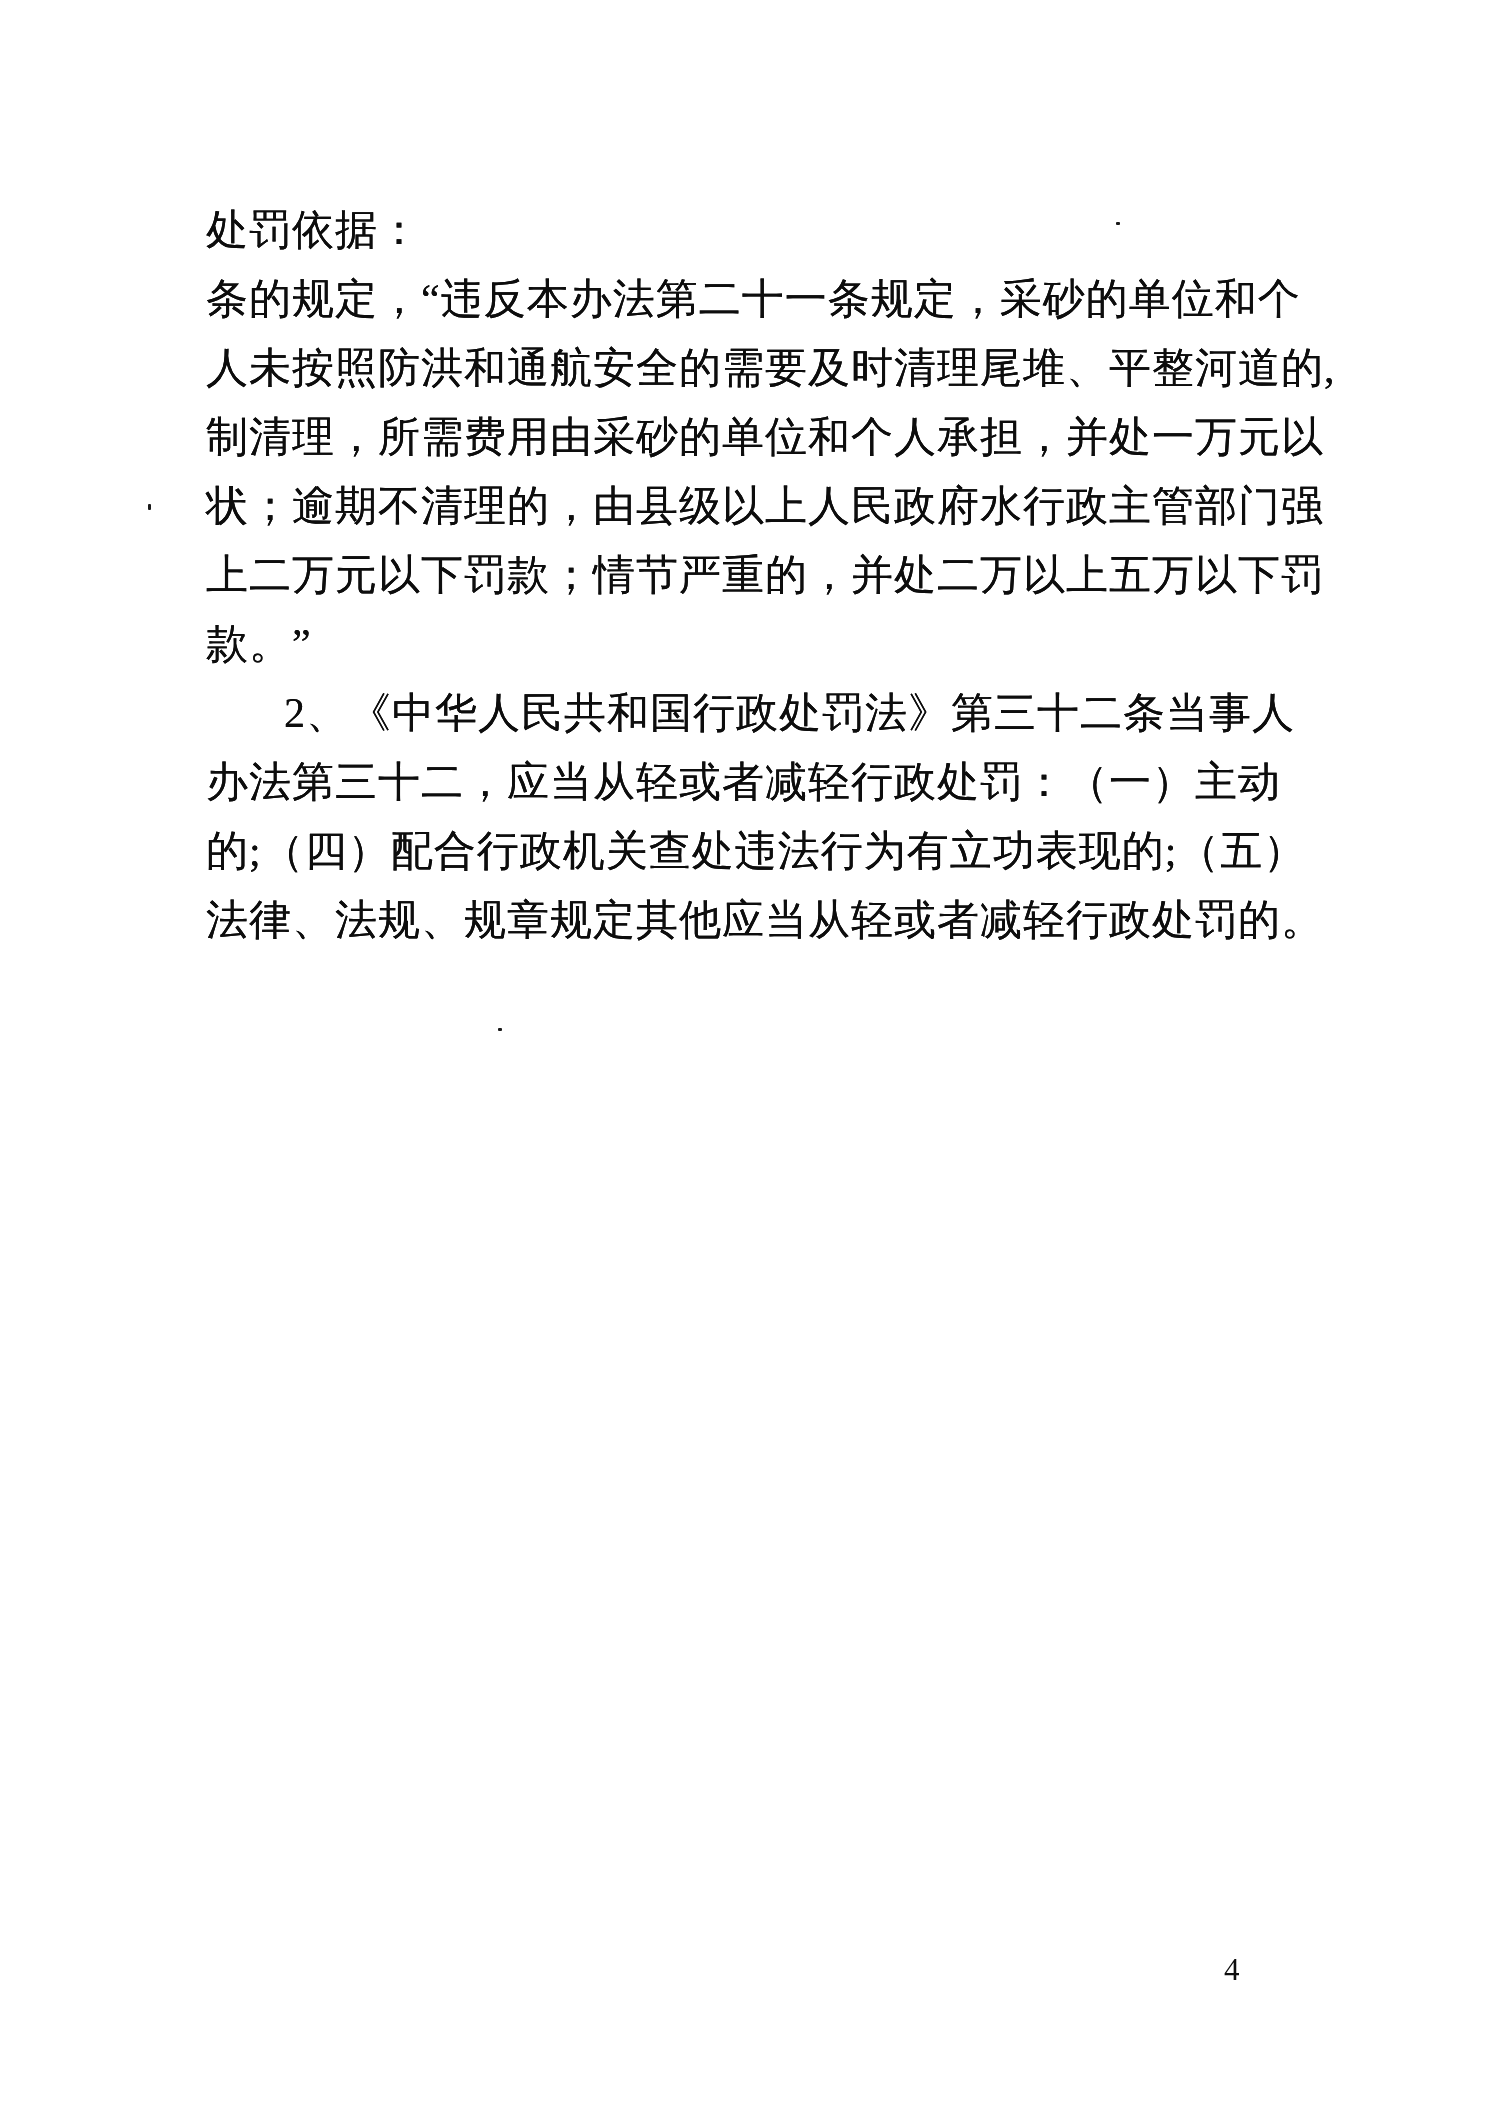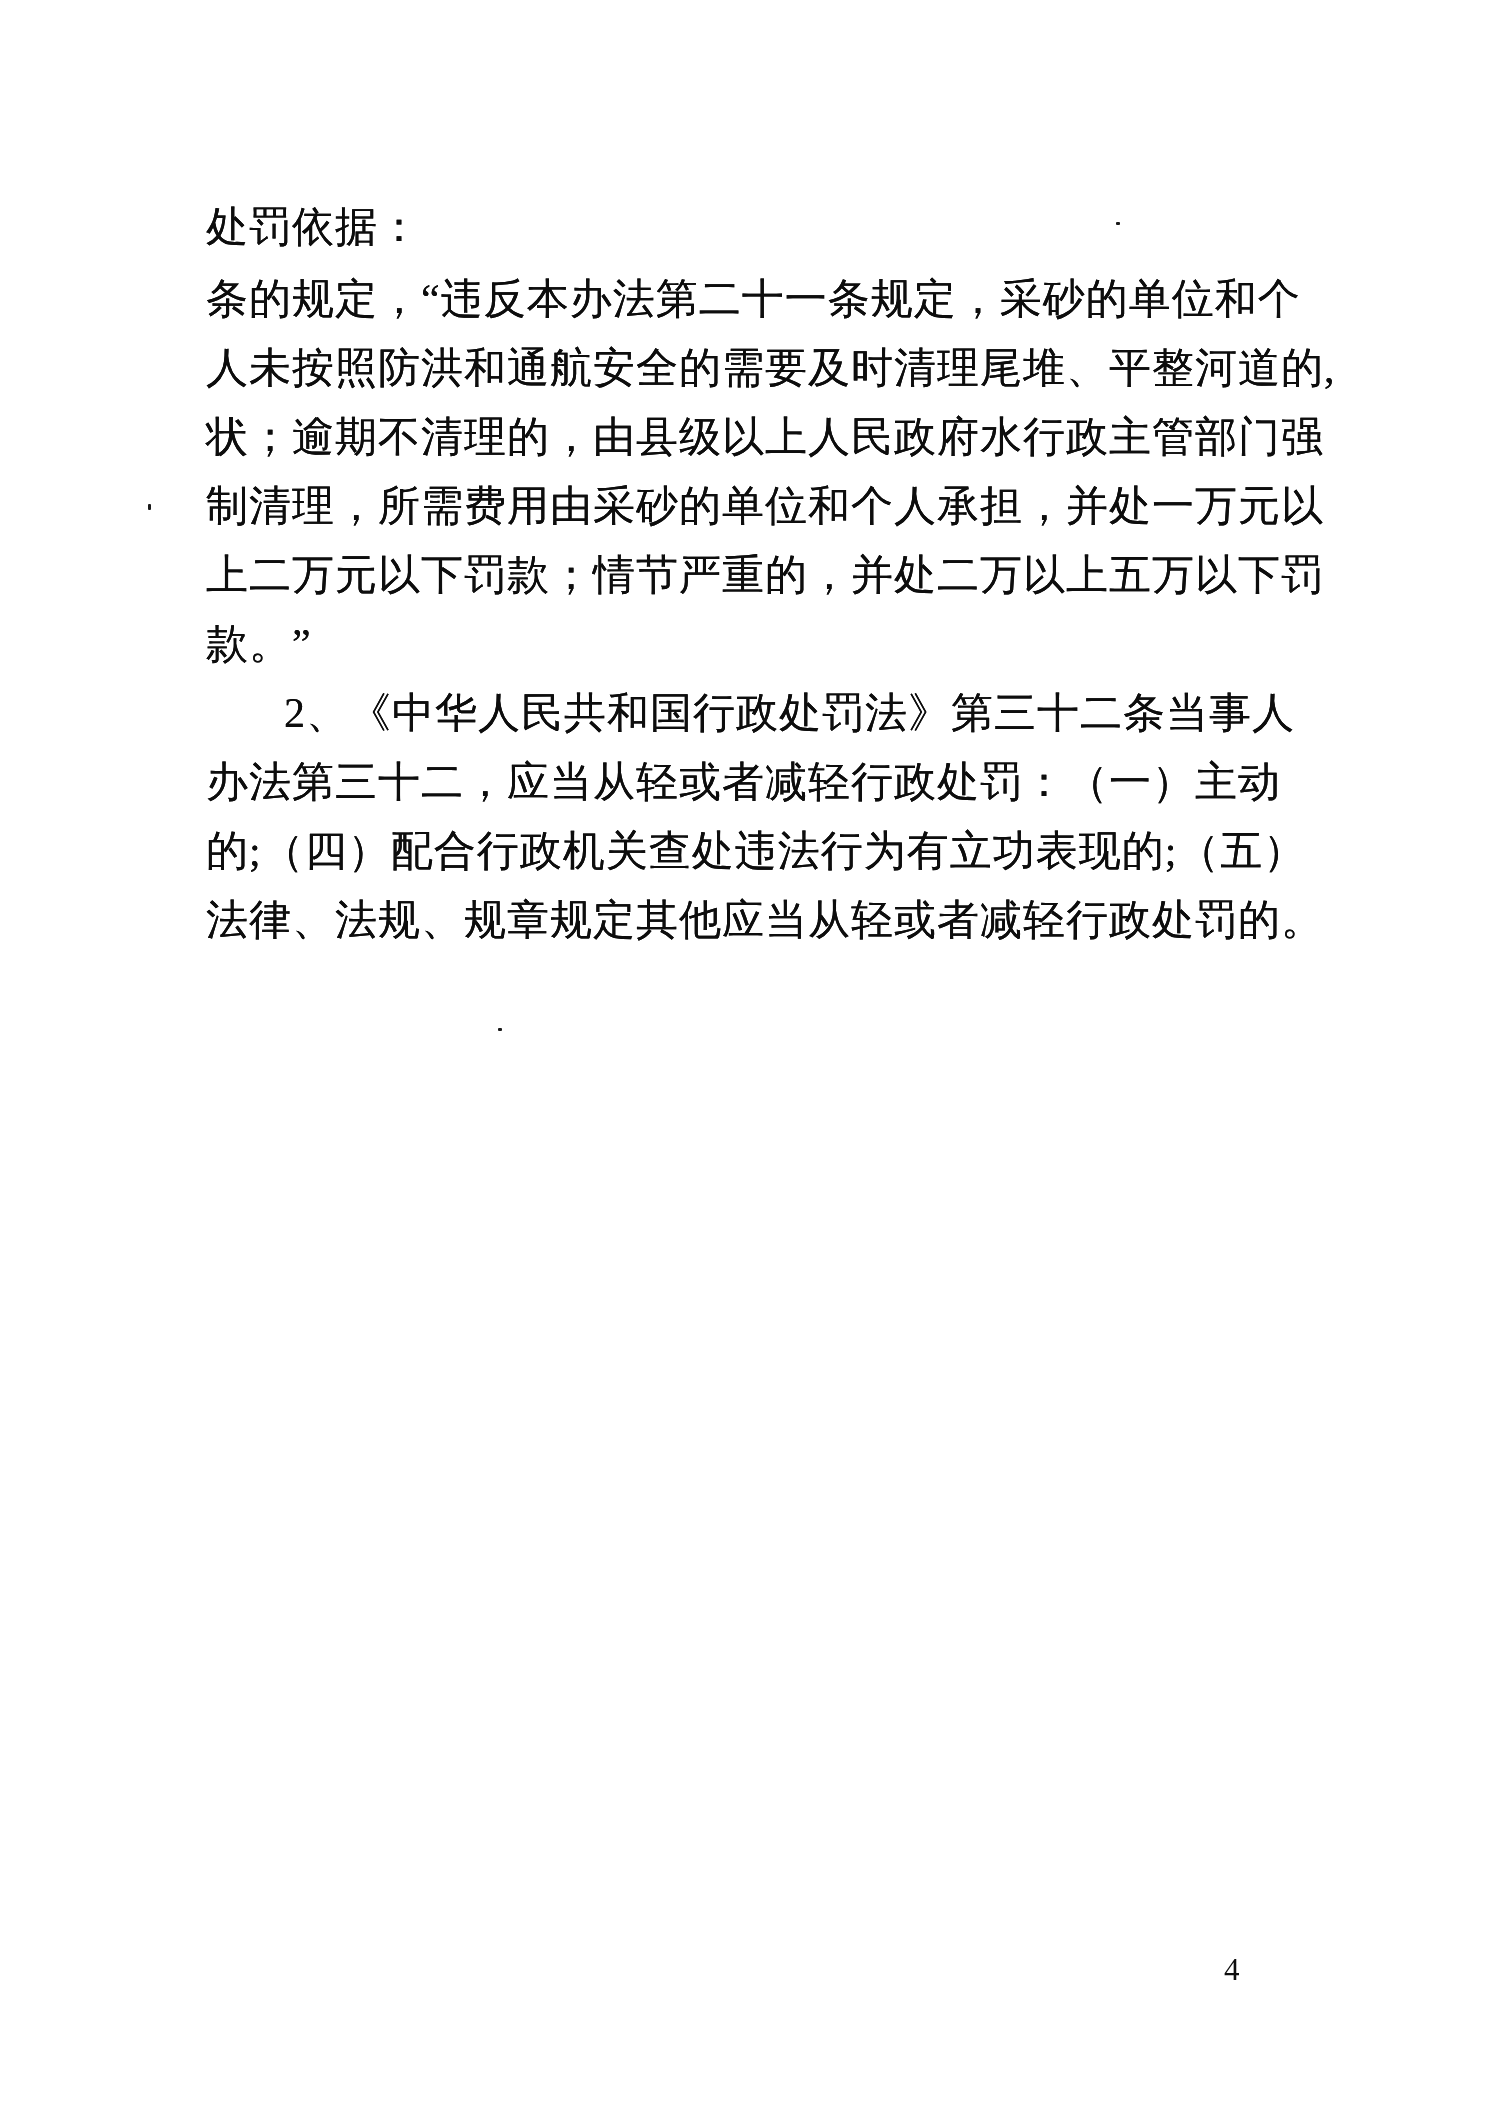--- a/index.html
+++ b/index.html
@@ -40,21 +40,20 @@
     text-align: left;
     text-align-last: left;
   }
   .line.indent {
     text-indent: 78px;
   }
   .heading-line {
     height: 69px;
     text-align: left;
     text-align-last: left;
-    font-family: Liberation Mono, monospace;
   }
   .page-number {
     position: absolute;
     left: 1224px;
     top: 1952px;
     font-size: 31px;
     line-height: 36px;
     color: #0d0d0d;
     font-family: "Liberation Serif", "DejaVu Serif", serif;
   }
@@ -71,22 +70,22 @@
 <body>
 
 <div class="page">
 
   <div class="text-block">
 
     <div class="heading-line">处罚依据：</div>
 
     <div class="line">条的规定，“违反本办法第二十一条规定，采砂的单位和个</div>
     <div class="line">人未按照防洪和通航安全的需要及时清理尾堆、平整河道的,</div>
+    <div class="line">制清理，所需费用由采砂的单位和个人承担，并处一万元以</div>
     <div class="line">状；逾期不清理的，由县级以上人民政府水行政主管部门强</div>
-    <div class="line">制清理，所需费用由采砂的单位和个人承担，并处一万元以</div>
     <div class="line">上二万元以下罚款；情节严重的，并处二万以上五万以下罚</div>
     <div class="line last">款。”</div>
 
     <div class="line indent">2、《中华人民共和国行政处罚法》第三十二条当事人</div>
     <div class="line">办法第三十二，应当从轻或者减轻行政处罚：（一）主动</div>
     <div class="line">的;（四）配合行政机关查处违法行为有立功表现的;（五）</div>
     <div class="line last">法律、法规、规章规定其他应当从轻或者减轻行政处罚的。</div>
 
   </div>
 

